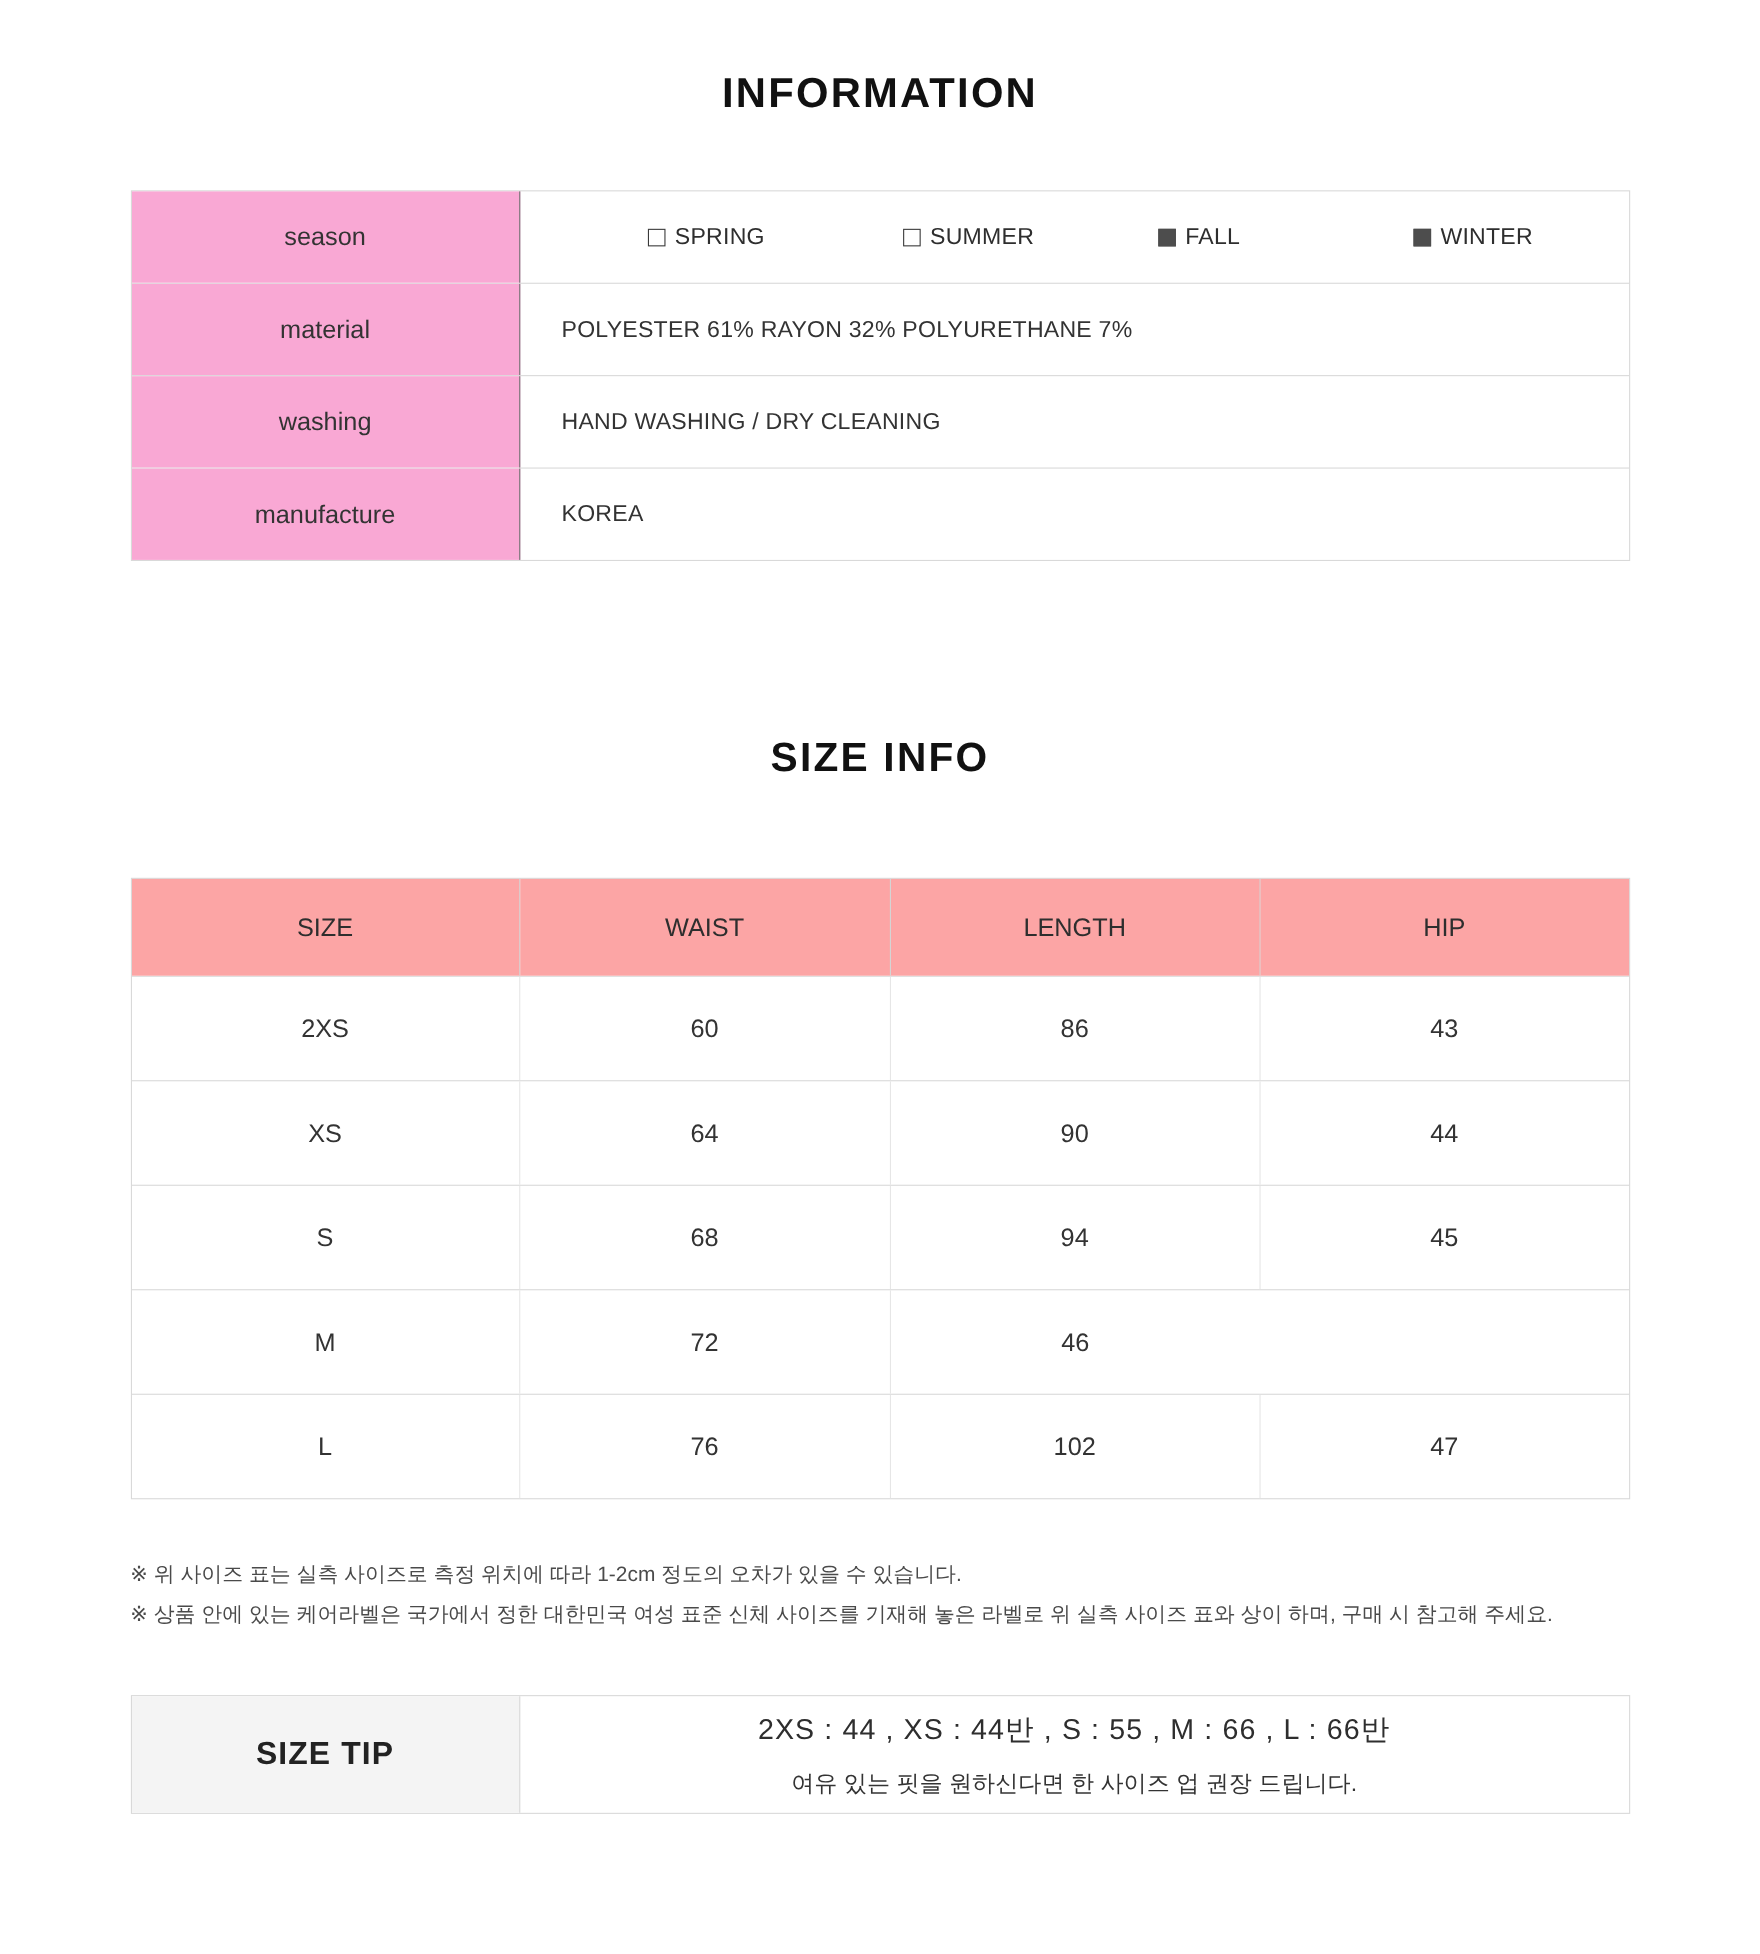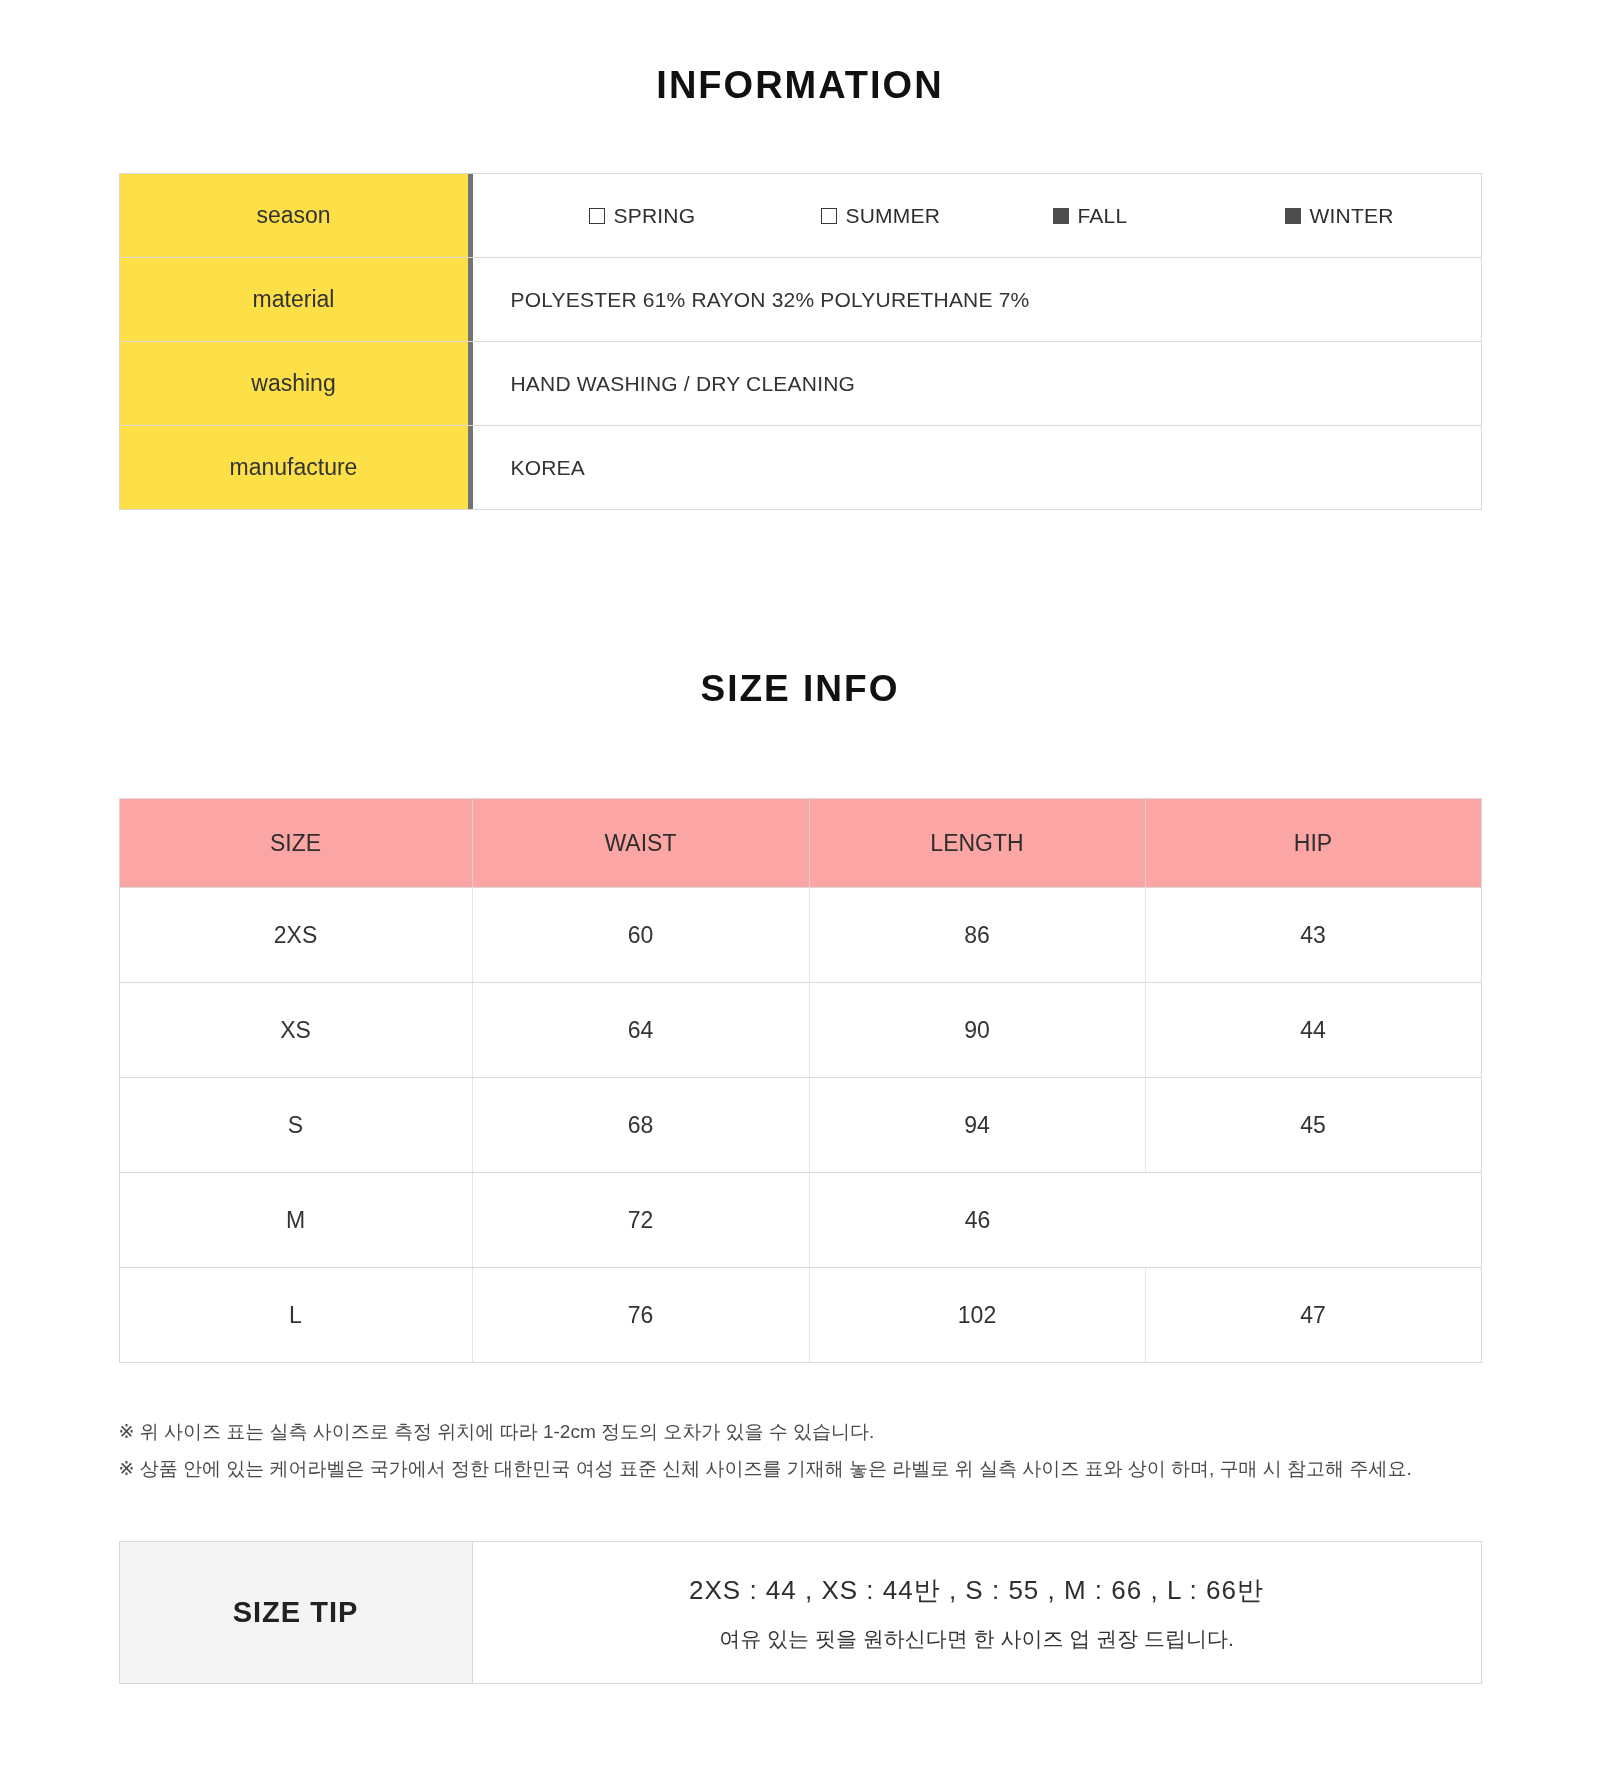--- a/index.html
+++ b/index.html
@@ -28,22 +28,22 @@
   .info-table {
     margin-top: 66px;
     border: 1px solid #d9d9d9;
   }
   .info-row {
     display: grid;
     grid-template-columns: 353px 1fr;
   }
   .info-row + .info-row { border-top: 1px solid #d9d9d9; }
   .label-cell {
-    background: #fde047;
-    border-right: 5px solid #737373;
+    background: #f9a8d4;
+    border-right: 1px solid #737373;
     height: 83px;
     display: flex;
     align-items: center;
     justify-content: center;
     font-size: 23px;
     color: #333333;
   }
   .value-cell {
     display: flex;
     align-items: center;
@@ -102,21 +102,21 @@
     color: #4a4a4a;
     line-height: 37px;
   }
 
   
   .size-tip {
     margin-top: 54px;
     border: 1px solid #d9d9d9;
     display: grid;
     grid-template-columns: 353px 1fr;
-    height: 143px;
+    height: 108px;
   }
   .tip-label {
     background: #f4f4f4;
     border-right: 1px solid #d9d9d9;
     display: flex;
     align-items: center;
     justify-content: center;
     font-size: 29px;
     font-weight: bold;
     letter-spacing: 1px;

